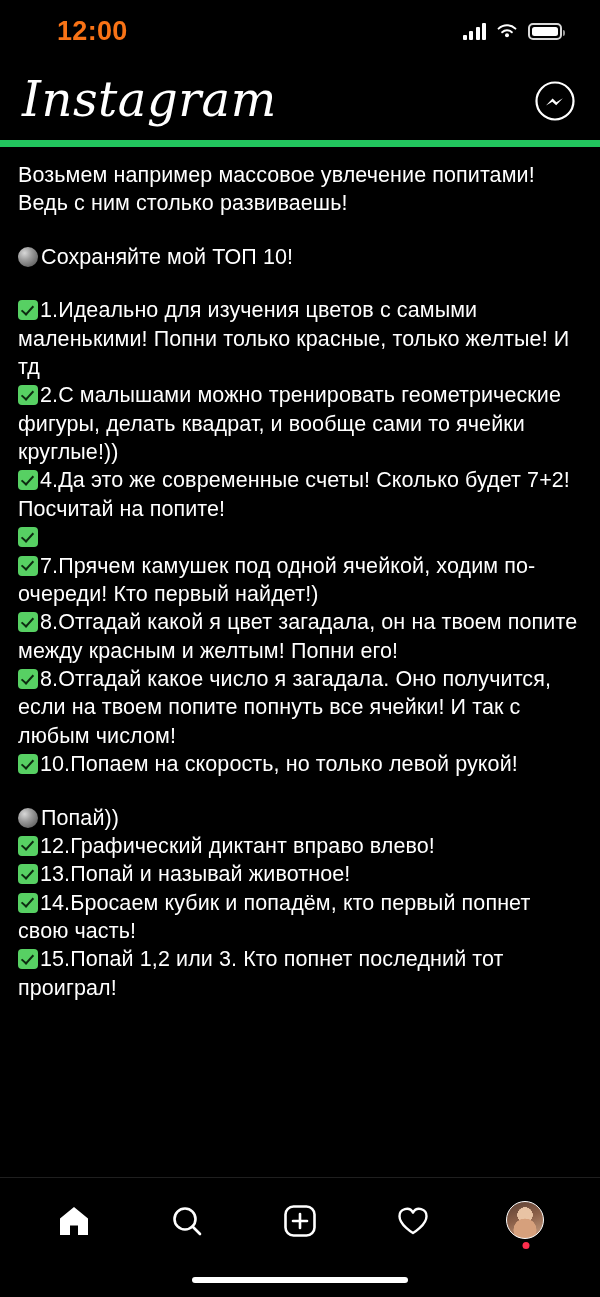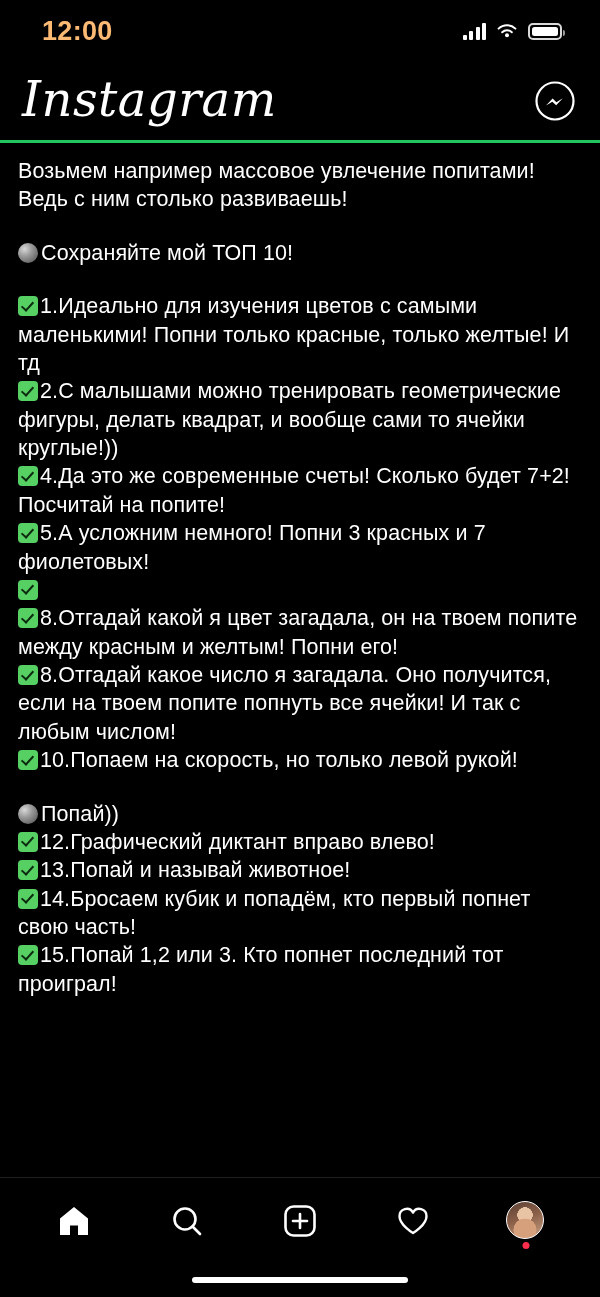--- a/index.html
+++ b/index.html
@@ -26,21 +26,22 @@
     display: flex;
     align-items: center;
     justify-content: space-between;
     padding: 0 38px 0 42px;
     flex: 0 0 auto;
   }
   .status-time {
     font-size: 27px;
     font-weight: 600;
     letter-spacing: 0.3px;
-    color: #fdba74;
+    color: #f97316;
+    margin-left: 15px;
   }
   .status-right {
     display: flex;
     align-items: center;
     gap: 9px;
   }
   .signal {
     display: flex;
     align-items: flex-end;
     gap: 2.5px;
@@ -96,21 +97,21 @@
     letter-spacing: 0.5px;
     color: #fff;
     line-height: 1;
     padding-bottom: 4px;
   }
   .messenger-icon { width: 42px; height: 42px; }
 
   
   .feed {
     flex: 1 1 auto;
-    border-top: 3px solid #22c55e;
+    border-top: 7px solid #22c55e;
     overflow: hidden;
     padding: 0 18px;
     position: relative;
   }
   .caption {
     font-size: 21.5px;
     line-height: 1.32;
     color: #fff;
     padding-top: 14px;
     letter-spacing: 0.1px;
@@ -240,22 +241,22 @@
   <div class="feed">
     <div class="caption">
       <p>Возьмем например массовое увлечение попитами! Ведь с ним столько развиваешь!</p>
       <p class="blank"></p>
       <p><span class="dot-emoji"></span><span>Сохраняйте мой ТОП 10!</span></p>
       <p class="blank"></p>
 
       <p><span class="check"></span><span>1.Идеально для изучения цветов с самыми маленькими! Попни только красные, только желтые! И тд</span></p>
       <p><span class="check"></span><span>2.С малышами можно тренировать геометрические фигуры, делать квадрат, и вообще сами то ячейки круглые!))</span></p>
       <p><span class="check"></span><span>4.Да это же современные счеты! Сколько будет 7+2! Посчитай на попите!</span></p>
-      <p><span class="check"></span><span>5.А усложним немного! Попни 3 красных и 7 фиолетовых!</span></p>
       <p><span class="check"></span></p>
+      <p><span class="check"></span><span>7.Прячем камушек под одной ячейкой, ходим по-очереди! Кто первый найдет!)</span></p>
       <p><span class="check"></span><span>8.Отгадай какой я цвет загадала, он на твоем попите между красным и желтым! Попни его!</span></p>
       <p><span class="check"></span><span>8.Отгадай какое число я загадала. Оно получится, если на твоем попите попнуть все ячейки! И так с любым числом!</span></p>
       <p><span class="check"></span><span>10.Попаем на скорость, но только левой рукой!</span></p>
 
       <p class="blank"></p>
       <p><span class="dot-emoji"></span><span>Попай))</span></p>
 
       <p><span class="check"></span><span>12.Графический диктант вправо влево!</span></p>
       <p><span class="check"></span><span>13.Попай и называй животное!</span></p>
       <p><span class="check"></span><span>14.Бросаем кубик и попадём, кто первый попнет свою часть!</span></p>

